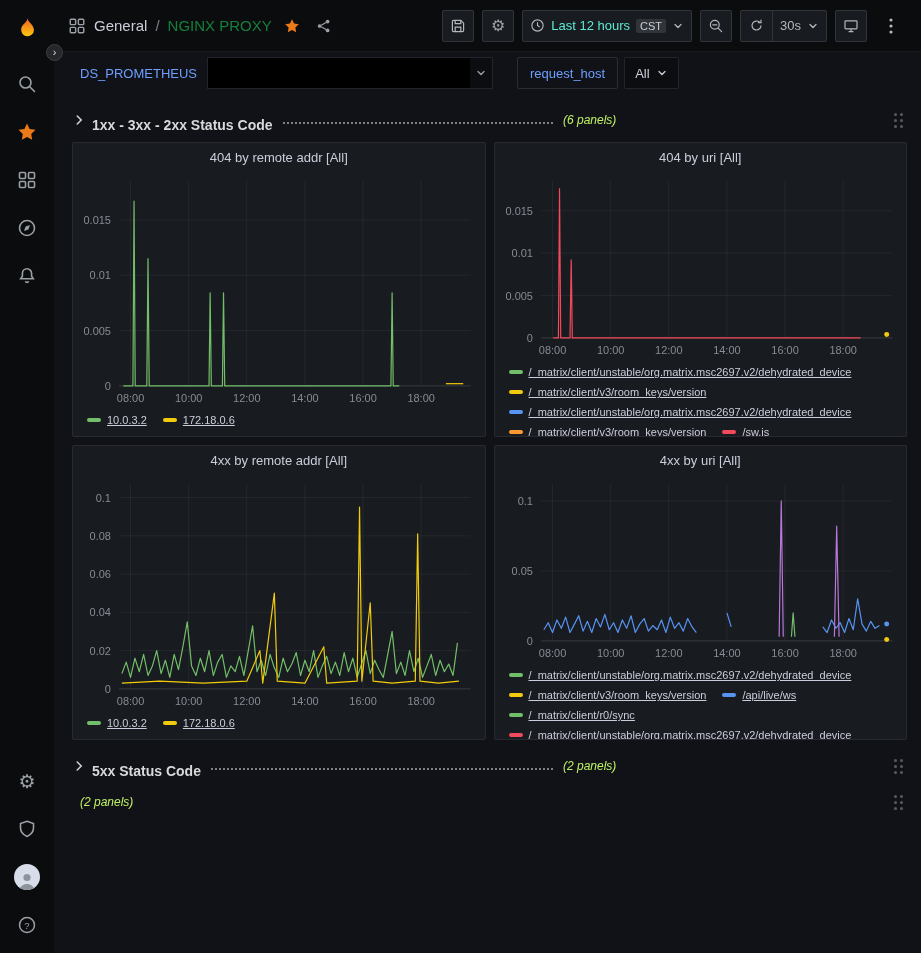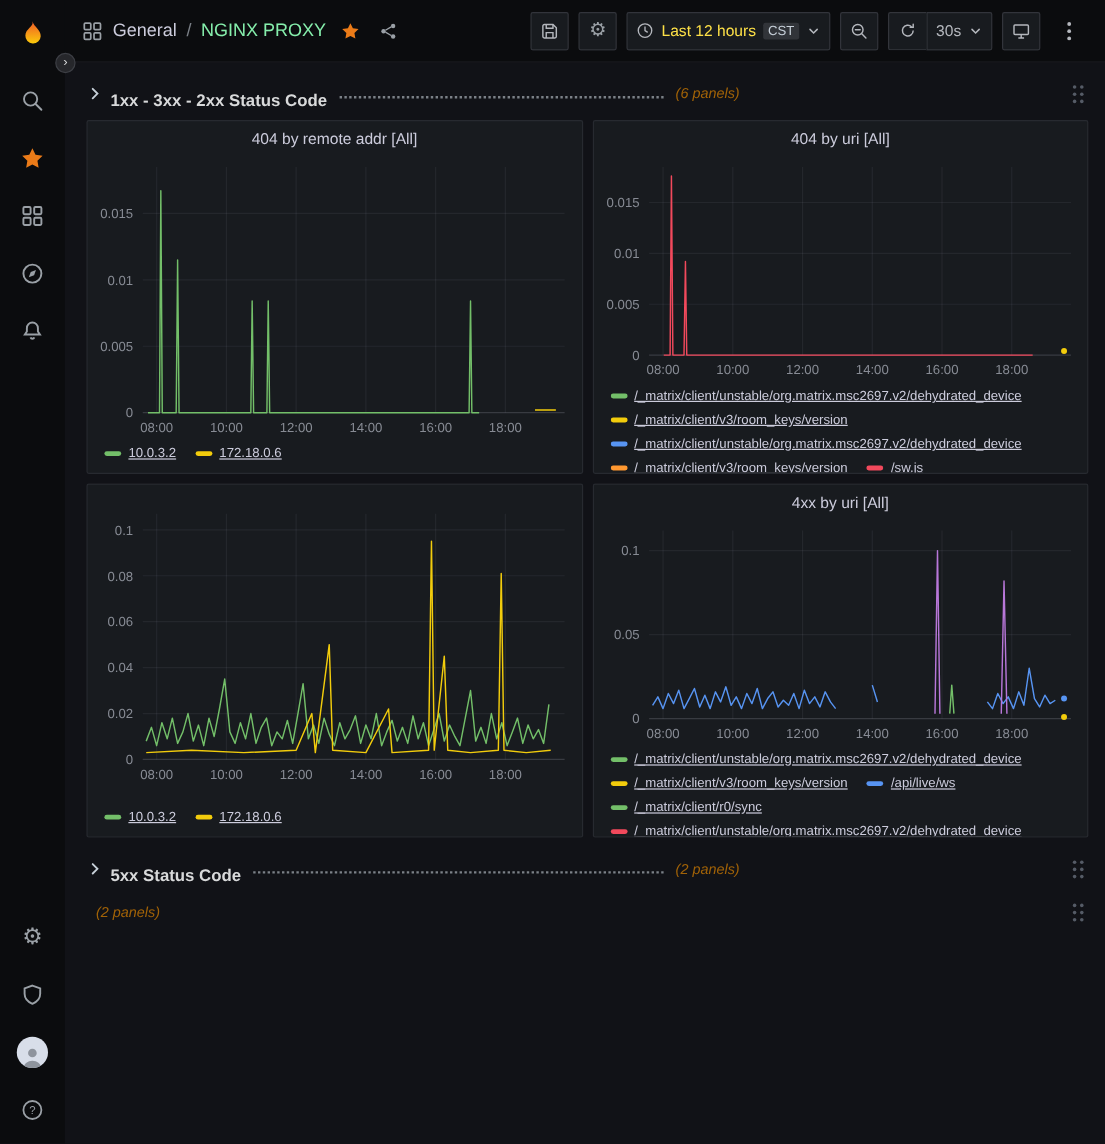--- a/index.html
+++ b/index.html
@@ -31,36 +31,36 @@
   }
   
   .main { margin-left:54px; width:867px; }
   .topbar {
     height:52px; background:#0b0c0e; border-bottom:1px solid rgba(204,204,220,0.07);
     display:flex; align-items:center; justify-content:space-between; padding:0 14px 0 14px;
   }
   .breadcrumb { display:flex; align-items:center; gap:8px; }
   .crumb-section { color:#ccccdc; font-size:15px; cursor:pointer; }
   .crumb-sep { color:#7b8087; font-size:15px; }
-  .crumb-title { color:#86efac; font-size:15px; cursor:pointer; }
+  .crumb-title { color:#15803d; font-size:15px; cursor:pointer; }
   .crumb-star { margin-left:4px; cursor:pointer; display:flex; }
   .crumb-share { margin-left:8px; cursor:pointer; display:flex; color:#9aa0a6; }
   .tb-actions { display:flex; align-items:center; gap:8px; }
   .tb-btn {
     height:32px; min-width:32px; padding:0 7px; border:1px solid rgba(204,204,220,0.15);
     background:#181b1f; border-radius:2px; color:#b4b7bd; display:flex; align-items:center;
     justify-content:center; gap:6px; cursor:pointer; font-family:inherit; font-size:13px;
   }
   .tb-btn.noborder { border:none; background:none; }
   .tz-badge { background:rgba(204,204,220,0.14); color:#c7d0d9; font-size:11px; padding:1px 4px; border-radius:2px; }
   .btn-group { display:flex; }
   .btn-group .tb-btn:first-child { border-right:none; border-radius:2px 0 0 2px; }
   .btn-group .tb-btn:last-child { border-radius:0 2px 2px 0; }
   .chev { width:12px; height:12px; }
-  .time-text { color:#fde047; }
+  .time-text { color:#5eead4; }
   
   .submenu { height:42px; display:flex; align-items:center; padding:0 14px 0 26px; gap:24px; background:#111217; }
   .var-group { display:flex; align-items:center; }
   .var-label-link { color:#6e9fff; font-size:13px; padding:0 10px 0 0; cursor:pointer; white-space:nowrap; }
   .redacted-select { display:flex; align-items:center; background:#0c0d10; border:1px solid rgba(204,204,220,0.12); height:32px; cursor:pointer; }
   .redacted-box { width:262px; height:30px; background:#000; }
   .redacted-select .chev { margin:0 5px; color:#9aa0a6; }
   .var-box {
     height:32px; display:flex; align-items:center; padding:0 12px; border:1px solid rgba(204,204,220,0.15);
     border-radius:2px; color:#6e9fff; cursor:pointer; white-space:nowrap;
@@ -70,21 +70,21 @@
     background:#0c0d10; border:1px solid rgba(204,204,220,0.12); border-radius:2px;
     color:#ccccdc; cursor:pointer; margin-left:6px;
   }
   
   .dashboard { padding:8px 14px 0 18px; }
   .row-header { display:flex; align-items:center; height:28px; cursor:pointer; }
   .row-left { display:flex; align-items:center; width:483px; }
   .row-chevron { color:#c7d0d9; display:flex; margin-right:6px; }
   .row-title { font-size:14px; font-weight:700; color:#d8d9da; white-space:nowrap;margin-top:10px; }
   .row-leader { flex:1; border-bottom:2px dotted #7b8087; margin:6px 2px 0 10px; height:1px; }
-  .row-count { font-style:italic; color:#a16207; font-size:12px; margin-left:8px; white-space:nowrap; }
+  .row-count { font-style:italic; color:#bef264; font-size:12px; margin-left:8px; white-space:nowrap; }
   .drag-handle { margin-left:auto; margin-right:4px; display:grid; grid-template-columns:repeat(2, 3px); grid-gap:3px; cursor:grab; }
   .drag-handle i { width:3px; height:3px; border-radius:50%; background:#555b66; }
   .mt4 { margin-top:4px; } .mt10 { margin-top:10px; } .mt12 { margin-top:12px; } .mt8 { margin-top:8px; }
   .panel-grid { display:grid; grid-template-columns:1fr 1fr; grid-gap:8px; margin:8px 0 4px; }
   .panel {
     background:#181b1f; border:1px solid rgba(204,204,220,0.09); border-radius:2px;
     height:295px; display:flex; flex-direction:column; overflow:hidden;
   }
   .panel-title {
     height:28px; flex:none; display:flex; align-items:center; justify-content:center;
@@ -249,20 +249,40 @@
       <button class="tb-btn noborder">
         <svg width="4" height="16" viewBox="0 0 4 16">
           <circle cx="2" cy="2" r="1.6" fill="currentColor"></circle>
             <circle cx="2" cy="8" r="1.6" fill="currentColor"></circle>
             <circle cx="2" cy="14" r="1.6" fill="currentColor"></circle>
         </svg>
       </button>
     </div>
   </header>
 
+  <div class="submenu">
+    <div class="var-group">
+      <span class="var-label-link">DS_PROMETHEUS</span>
+      <div class="redacted-select">
+        <span class="redacted-box"></span>
+        <svg class="chev" viewBox="0 0 16 16" fill="none" stroke="currentColor" stroke-width="1.7">
+            <path d="M4 6l4 4 4-4" stroke-linecap="round"></path>
+          </svg>
+      </div>
+    </div>
+    <div class="var-group">
+      <span class="var-box">request_host</span>
+      <div class="var-value">
+        <span>All</span>
+        <svg class="chev" viewBox="0 0 16 16" fill="none" stroke="currentColor" stroke-width="1.7">
+            <path d="M4 6l4 4 4-4" stroke-linecap="round"></path>
+          </svg>
+      </div>
+    </div>
+  </div>
 
   <div class="dashboard">
 
     <div class="row-header mt4">
       <div class="row-left">
         <span class="row-chevron">
           <svg width="14" height="14" viewBox="0 0 16 16" fill="none" stroke="currentColor" stroke-width="1.8">
               <path d="M6 3.5l4.5 4.5L6 12.5" stroke-linecap="round"></path>
             </svg>
         </span>
@@ -357,20 +377,21 @@
               <span>/_matrix/client/unstable/org.matrix.msc2697.v2/dehydrated_device</span>
             </span><span class="legend-item">
               <i class="legend-swatch" style="background: rgb(255, 152, 48);"></i>
               <span>/_matrix/client/v3/room_keys/version</span>
             </span><span class="legend-item">
               <i class="legend-swatch" style="background: rgb(242, 73, 92);"></i>
               <span>/sw.js</span>
             </span></div>
       </div>
       <div class="panel">
+        <div class="panel-title">4xx by remote addr [All]</div>
         <div class="chart-wrap">
             <svg class="chart" viewBox="0 0 412 237">
               <line x1="57.63636363636365" x2="57.63636363636365" y1="10" y2="215" stroke="rgba(204,204,220,0.07)" stroke-width="1"></line>
               <text x="57.63636363636365" y="231" fill="#878b94" font-size="11" text-anchor="middle">08:00</text>
               <line x1="115.81818181818183" x2="115.81818181818183" y1="10" y2="215" stroke="rgba(204,204,220,0.07)" stroke-width="1"></line>
               <text x="115.81818181818183" y="231" fill="#878b94" font-size="11" text-anchor="middle">10:00</text>
               <line x1="174.00000000000003" x2="174.00000000000003" y1="10" y2="215" stroke="rgba(204,204,220,0.07)" stroke-width="1"></line>
               <text x="174.00000000000003" y="231" fill="#878b94" font-size="11" text-anchor="middle">12:00</text>
               <line x1="232.1818181818182" x2="232.1818181818182" y1="10" y2="215" stroke="rgba(204,204,220,0.07)" stroke-width="1"></line>
               <text x="232.1818181818182" y="231" fill="#878b94" font-size="11" text-anchor="middle">14:00</text>

